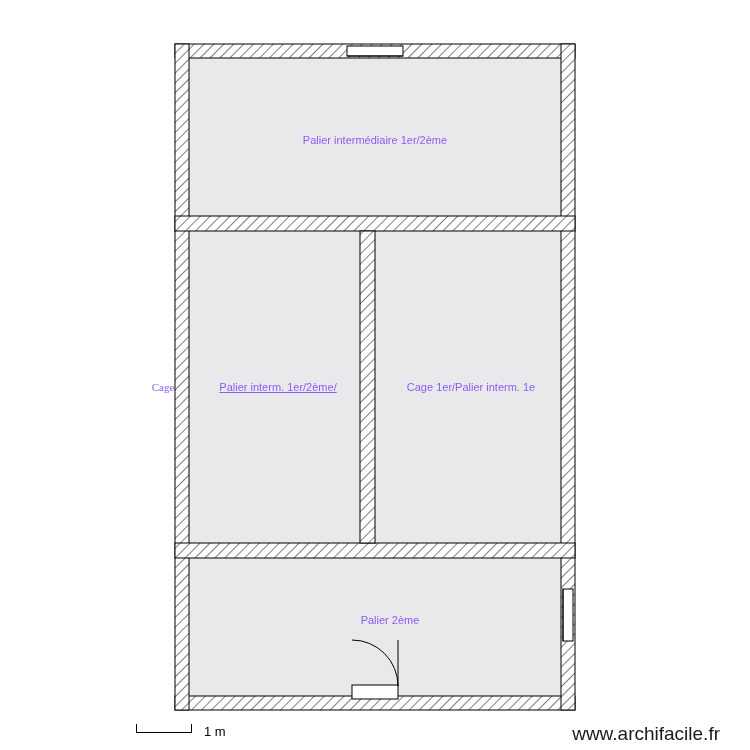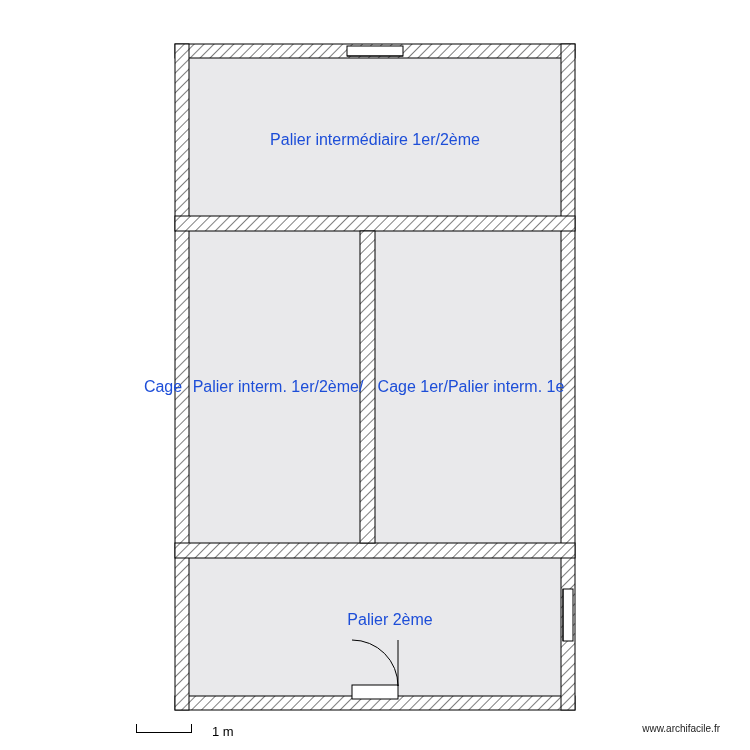--- a/index.html
+++ b/index.html
@@ -20,54 +20,54 @@
     left: 0;
     top: 0;
     width: 750px;
     height: 750px;
   }
 
   
 
   .room-label {
     position: absolute;
-    font-size: 16px;
-    color: #1d4ed8;
+    font-size: 11px;
+    color: #8b5cf6;
     white-space: nowrap;
     font-family: "Liberation Sans", sans-serif;
   }
 
   .scale-wrap {
     position: absolute;
     left: 136px;
     top: 722px;
     display: flex;
     align-items: center;
-    gap: 20px;
+    gap: 12px;
   }
   .scale-bar {
     width: 56px;
     height: 9px;
     border-left: 1.5px solid #000;
     border-right: 1.5px solid #000;
     border-bottom: 1.5px solid #000;
     box-sizing: border-box;
   }
   .scale-text {
     font-size: 13px;
     color: #000;
     line-height: 1;
     transform: translateY(3px);
   }
 
   .site-url {
     position: absolute;
     right: 30px;
     top: 723px;
-    font-size: 10px;
+    font-size: 19px;
     color: #1a1a1a;
     text-align: center;
   }
 </style>
 </head>
 <body>
 
 <svg id="plan" viewBox="0 0 750 750" xmlns="http://www.w3.org/2000/svg">
   <defs>
     <pattern id="hatch" width="7" height="7" patternTransform="rotate(45)" patternUnits="userSpaceOnUse">
@@ -109,23 +109,23 @@
     <line x1="563" y1="589" x2="563" y2="641" stroke="#000000" stroke-width="1"></line>
 
     <rect x="352" y="685" width="46" height="14" fill="#ffffff" stroke="#000000" stroke-width="1"></rect>
     <path d="M 352 640 A 46 46 0 0 1 398 686" fill="none" stroke="#000000" stroke-width="1"></path>
     <line x1="398" y1="686" x2="398" y2="640" stroke="#000000" stroke-width="1"></line>
   </g>
 </svg>
 
 <div class="room-label" style="left:375px; top:140px; transform: translate(-50%, -50%);">Palier intermédiaire 1er/2ème</div>
 
-<div class="room-label" style="left:163px; top:387px; transform: translate(-50%, -50%);">Cage</div>
+<div class="room-label" style="left:163px; top:387px; transform: translate(-50%, -50%); font-family: Liberation Serif, serif;">Cage</div>
 
-<div class="room-label" style="left:278px; top:387px; transform: translate(-50%, -50%);">Palier interm. 1er/2ème/</div>
+<div class="room-label" style="left:278px; top:387px; transform: translate(-50%, -50%); text-decoration: underline;">Palier interm. 1er/2ème/</div>
 
 <div class="room-label" style="left:471px; top:387px; transform: translate(-50%, -50%); text-align: right;">Cage 1er/Palier interm. 1e</div>
 
 <div class="room-label" style="left:390px; top:620px; transform: translate(-50%, -50%);">Palier 2ème</div>
 
 <div class="scale-wrap">
   <div class="scale-bar"></div>
   <div class="scale-text">1 m</div>
 </div>
 

